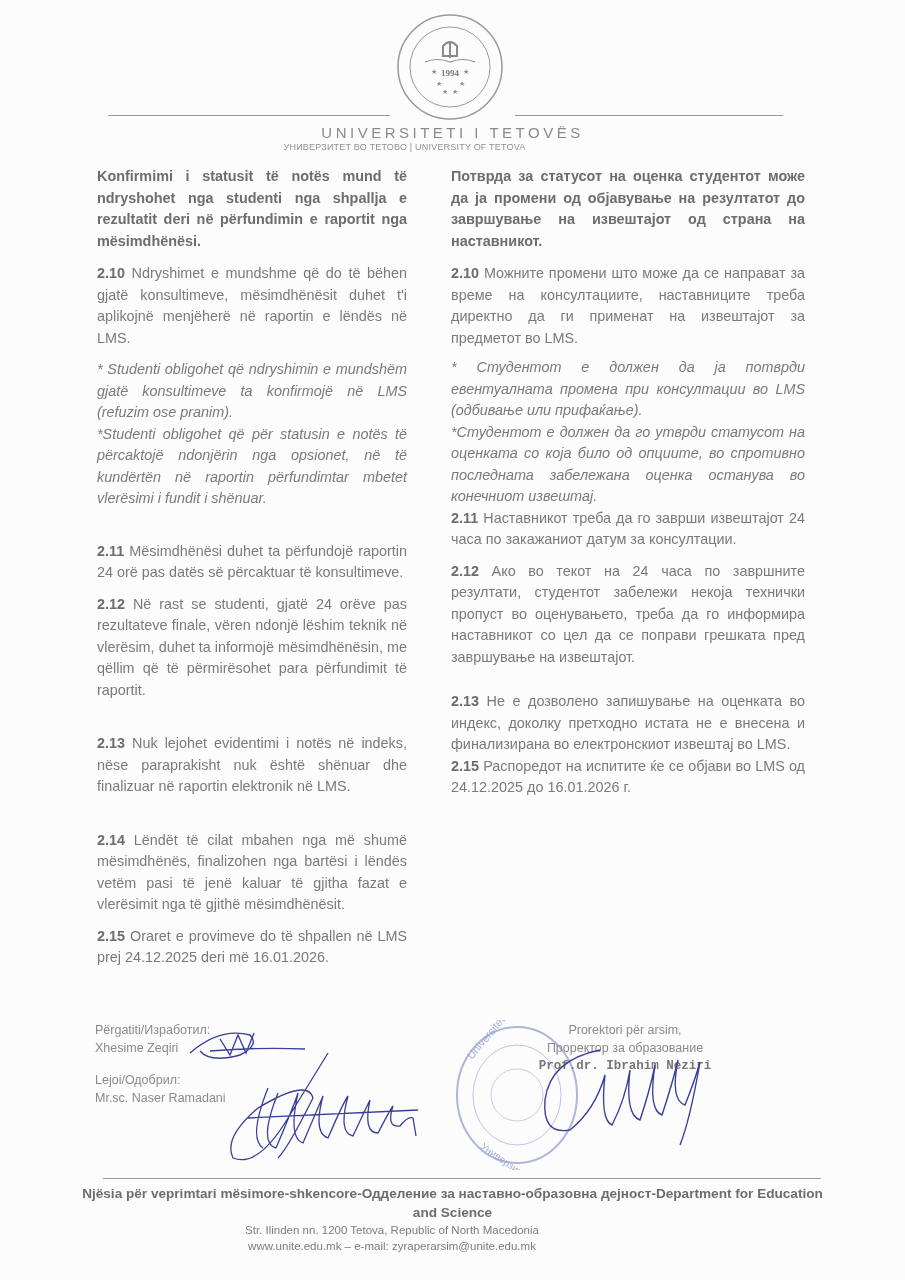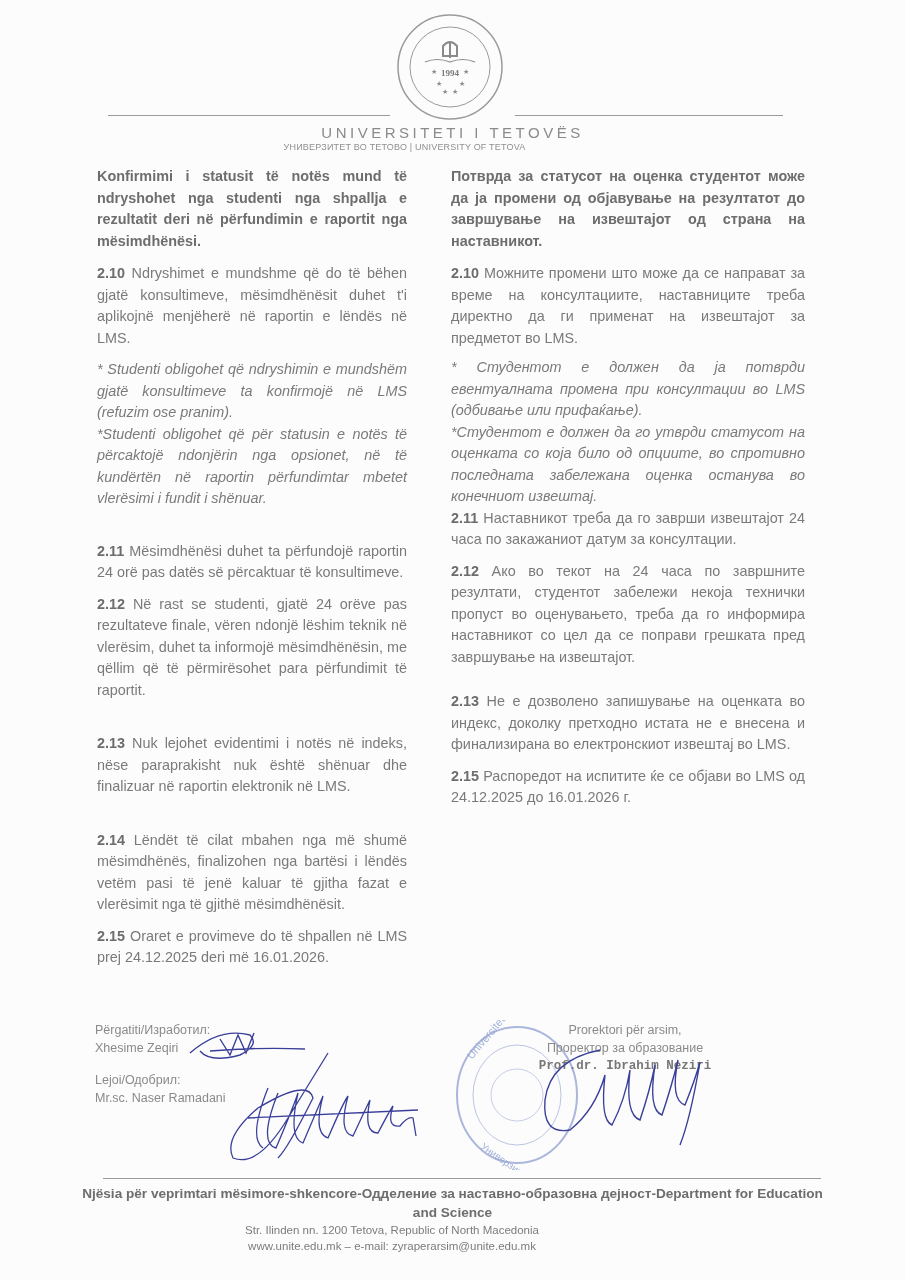--- a/index.html
+++ b/index.html
@@ -66,21 +66,21 @@
   <p class="para"><span class="num">2.15</span> <span>Oraret e provimeve do të shpallen në LMS prej 24.12.2025 deri më 16.01.2026.</span></p>
 </div>
 
 <div class="col col-right">
   <p class="para heading" style="margin-bottom:11px;">Потврда за статусот на оценка студентот може да ја промени од објавување на резултатот до завршување на извештајот од страна на наставникот.</p>
   <p class="para" style="margin-bottom:8px;"><span class="num">2.10</span> <span>Можните промени што може да се направат за време на консултациите, наставниците треба директно да ги применат на извештајот за предметот во LMS.</span></p>
   <p class="para note" style="margin-bottom:0; white-space:pre-line;">* Студентот е должен да ја потврди евентуалната промена при консултации во LMS (одбивање или прифаќање).
 *Студентот е должен да го утврди статусот на оценката со која било од опциите, во спротивно последната забележана оценка останува во конечниот извештај.</p>
   <p class="para" style="margin-bottom:10px;"><span class="num">2.11</span> <span>Наставникот треба да го заврши извештајот 24 часа по закажаниот датум за консултации.</span></p>
   <p class="para" style="margin-bottom:23px;"><span class="num">2.12</span> <span>Ако во текот на 24 часа по завршните резултати, студентот забележи некоја технички пропуст во оценувањето, треба да го информира наставникот со цел да се поправи грешката пред завршување на извештајот.</span></p>
-  <p class="para" style="margin-bottom:10px;"><span class="num">2.13</span> <span>Не е дозволено запишување на оценката во индекс, доколку претходно истата не е внесена и финализирана во електронскиот извештај во LMS.</span></p>
+  <p class="para" style=""><span class="num">2.13</span> <span>Не е дозволено запишување на оценката во индекс, доколку претходно истата не е внесена и финализирана во електронскиот извештај во LMS.</span></p>
   <p class="para"><span class="num">2.15</span> <span>Распоредот на испитите ќе се објави во LMS од 24.12.2025 до 16.01.2026 г.</span></p>
 </div>
 
 <div class="sig-block sig-left">
   <div>Përgatiti/Изработил:</div>
   <div>Xhesime Zeqiri</div>
   <div style="height:14px;"></div>
   <div>Lejoi/Одобрил:</div>
   <div>Mr.sc. Naser Ramadani</div>
 </div>

